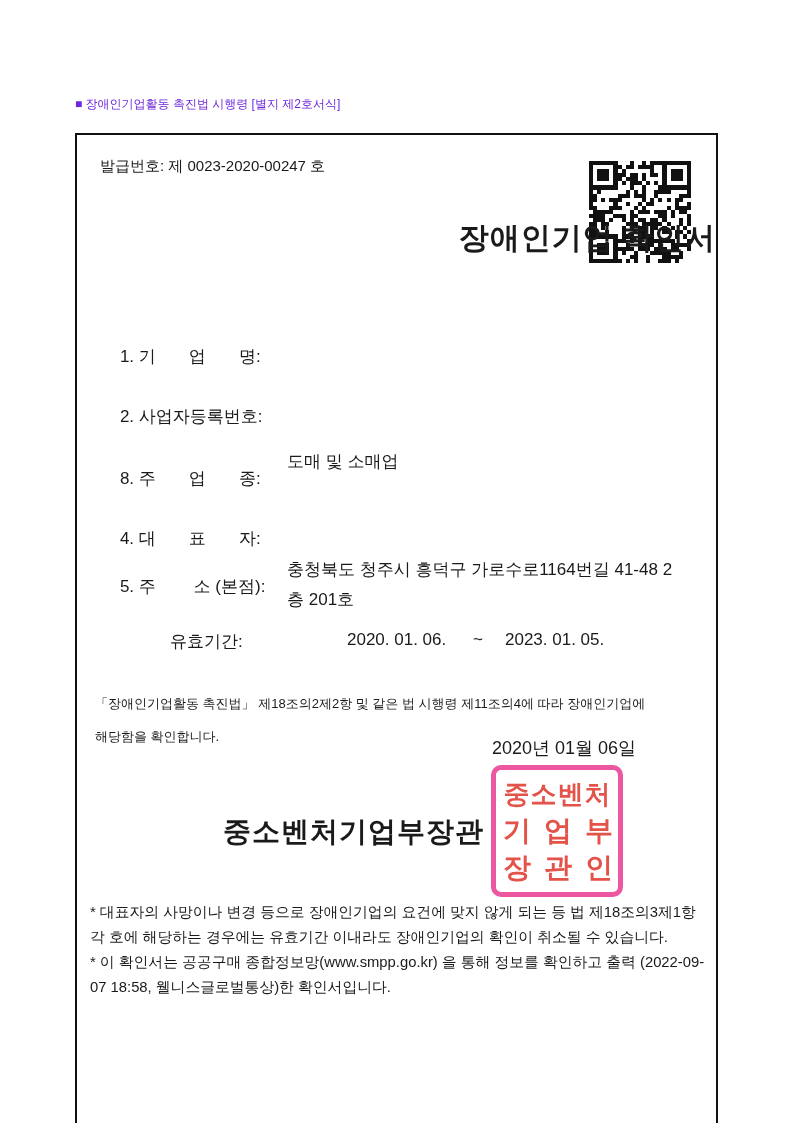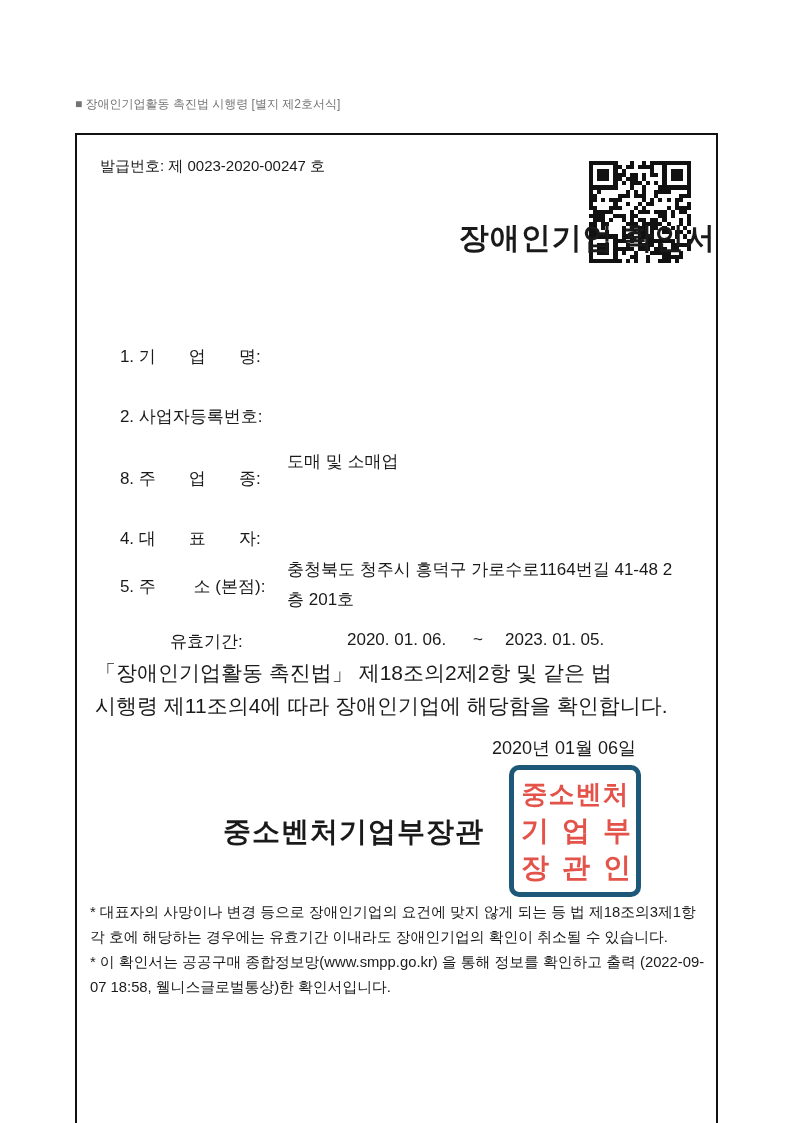--- a/index.html
+++ b/index.html
@@ -4,21 +4,21 @@
 <style>
   * { margin:0; padding:0; box-sizing:border-box; }
   html,body { background:#ffffff; }
   body {
     width:793px; height:1123px; position:relative;
     font-family:"Liberation Sans","DejaVu Sans",sans-serif;
     color:#1a1a1a;
   }
   .form-ref {
     position:absolute; left:75px; top:96px;
-    font-size:12px; color:#737373; letter-spacing:0;
+    font-size:12px; color:#6d28d9; letter-spacing:0;
   }
   .cert-box {
     position:absolute; left:75px; top:133px;
     width:643px; height:1078px;
     border:2px solid #111; background:#fff;
   }
   .issue-no { position:absolute; left:23px; top:22px; font-size:15px; }
   .qr { position:absolute; left:512px; top:26px; width:102px; height:102px; }
   .qr svg { width:100%; height:100%; display:block; }
   .title {
@@ -32,34 +32,34 @@
   .f3 { top:312px; }
   .f4 { top:372px; }
   .f5 { top:420px; }
   .validity { position:absolute; top:495px; left:0; width:100%; font-size:17px; }
   .validity span { position:absolute; top:0; white-space:nowrap; }
   .v-label { left:93px; }
   .v-start { left:270px; }
   .v-sep   { left:396px; }
   .v-end   { left:428px; }
   .statement {
-    position:absolute; left:18px; top:521px; width:582px;
-    font-size:21px; line-height:33px; word-break:keep-all;
+    position:absolute; left:18px; top:552px; width:582px;
+    font-size:13px; line-height:33px; word-break:keep-all;
   }
   .issue-date {
     position:absolute; top:601px; right:80px;
     font-size:18px; white-space:nowrap;
   }
   .issuer {
     position:absolute; left:146px; top:678px;
     font-size:28px; font-weight:bold; letter-spacing:1px; white-space:nowrap;
   }
   .seal {
-    position:absolute; left:432px; top:630px; width:132px; height:132px;
-    border:5px solid #0c4a6e; border-radius:10px; opacity:.92;
+    position:absolute; left:414px; top:630px; width:132px; height:132px;
+    border:5px solid #ec4899; border-radius:10px; opacity:.92;
     padding:7px 7px; display:flex; flex-direction:column; justify-content:space-between;
     color:#e2453a; font-weight:bold; background:transparent;
   }
   .seal-line { text-align:center; font-size:26px; line-height:34px; letter-spacing:1px; margin-right:-1px; white-space:nowrap; }
   .seal-line.spread { font-size:28px; letter-spacing:13px; margin-right:-13px; }
   .footnotes {
     position:absolute; left:13px; top:765px; width:622px;
     font-size:14.8px; line-height:25px; word-break:keep-all;
   }
   .footnotes p { margin:0; }

